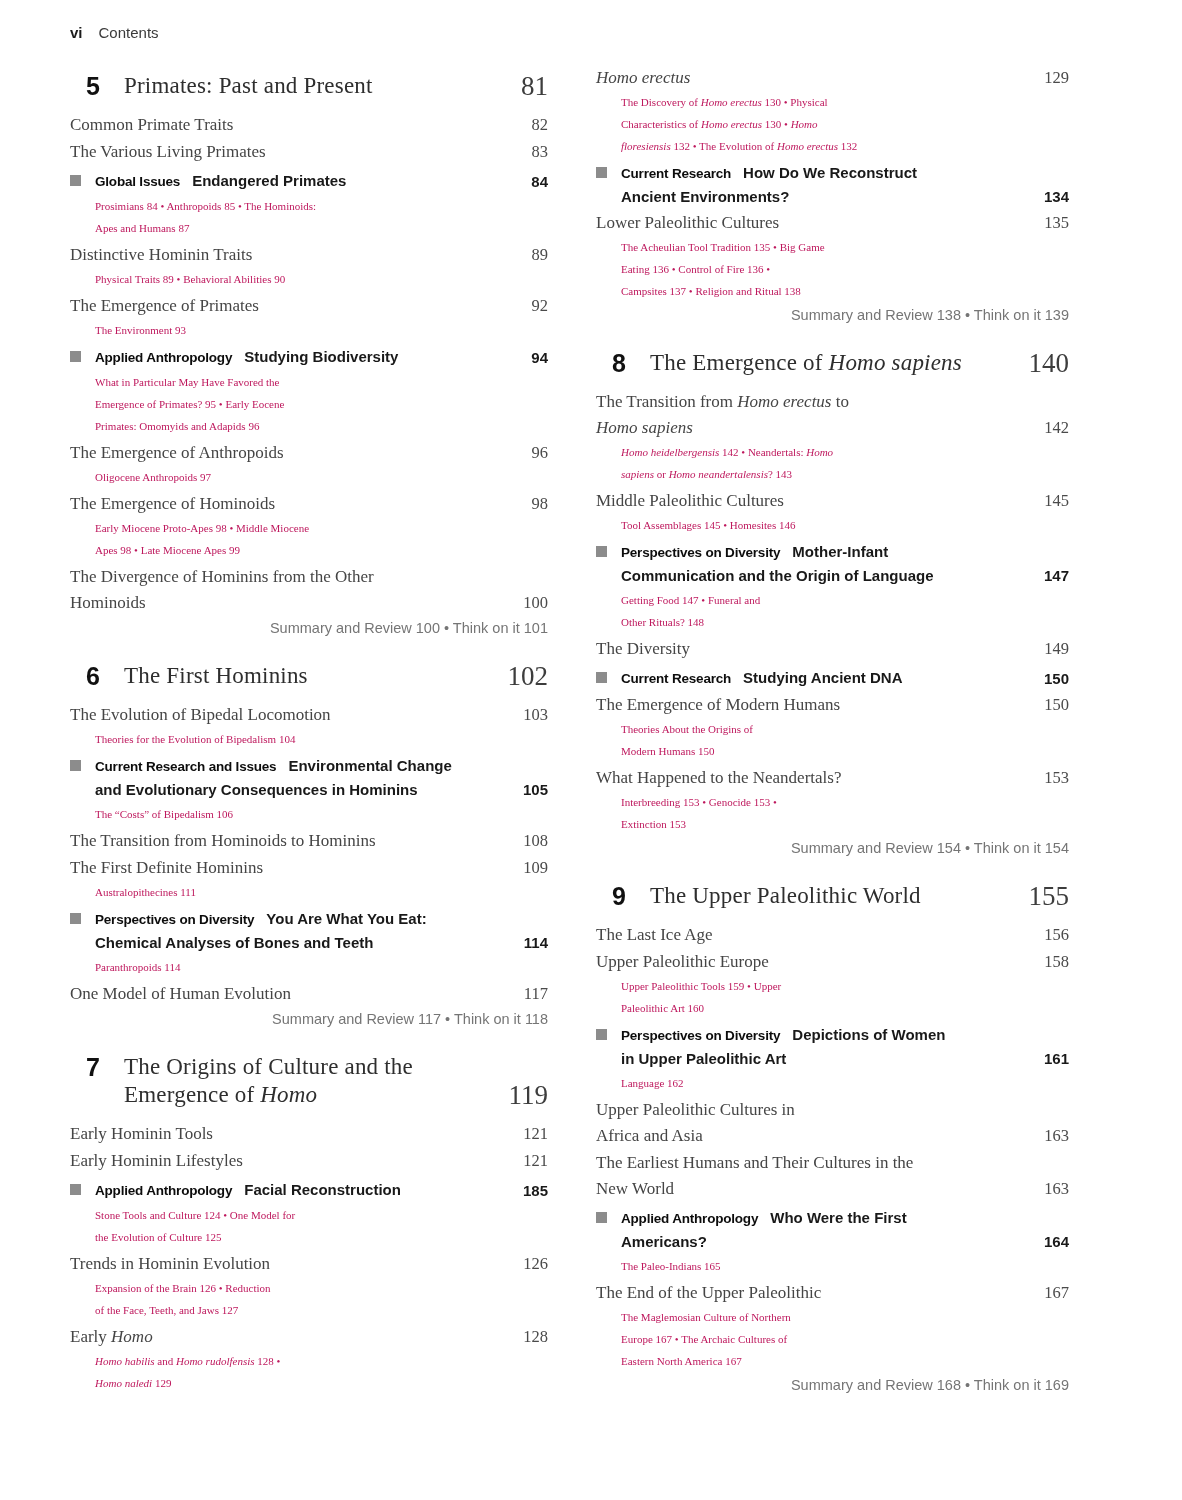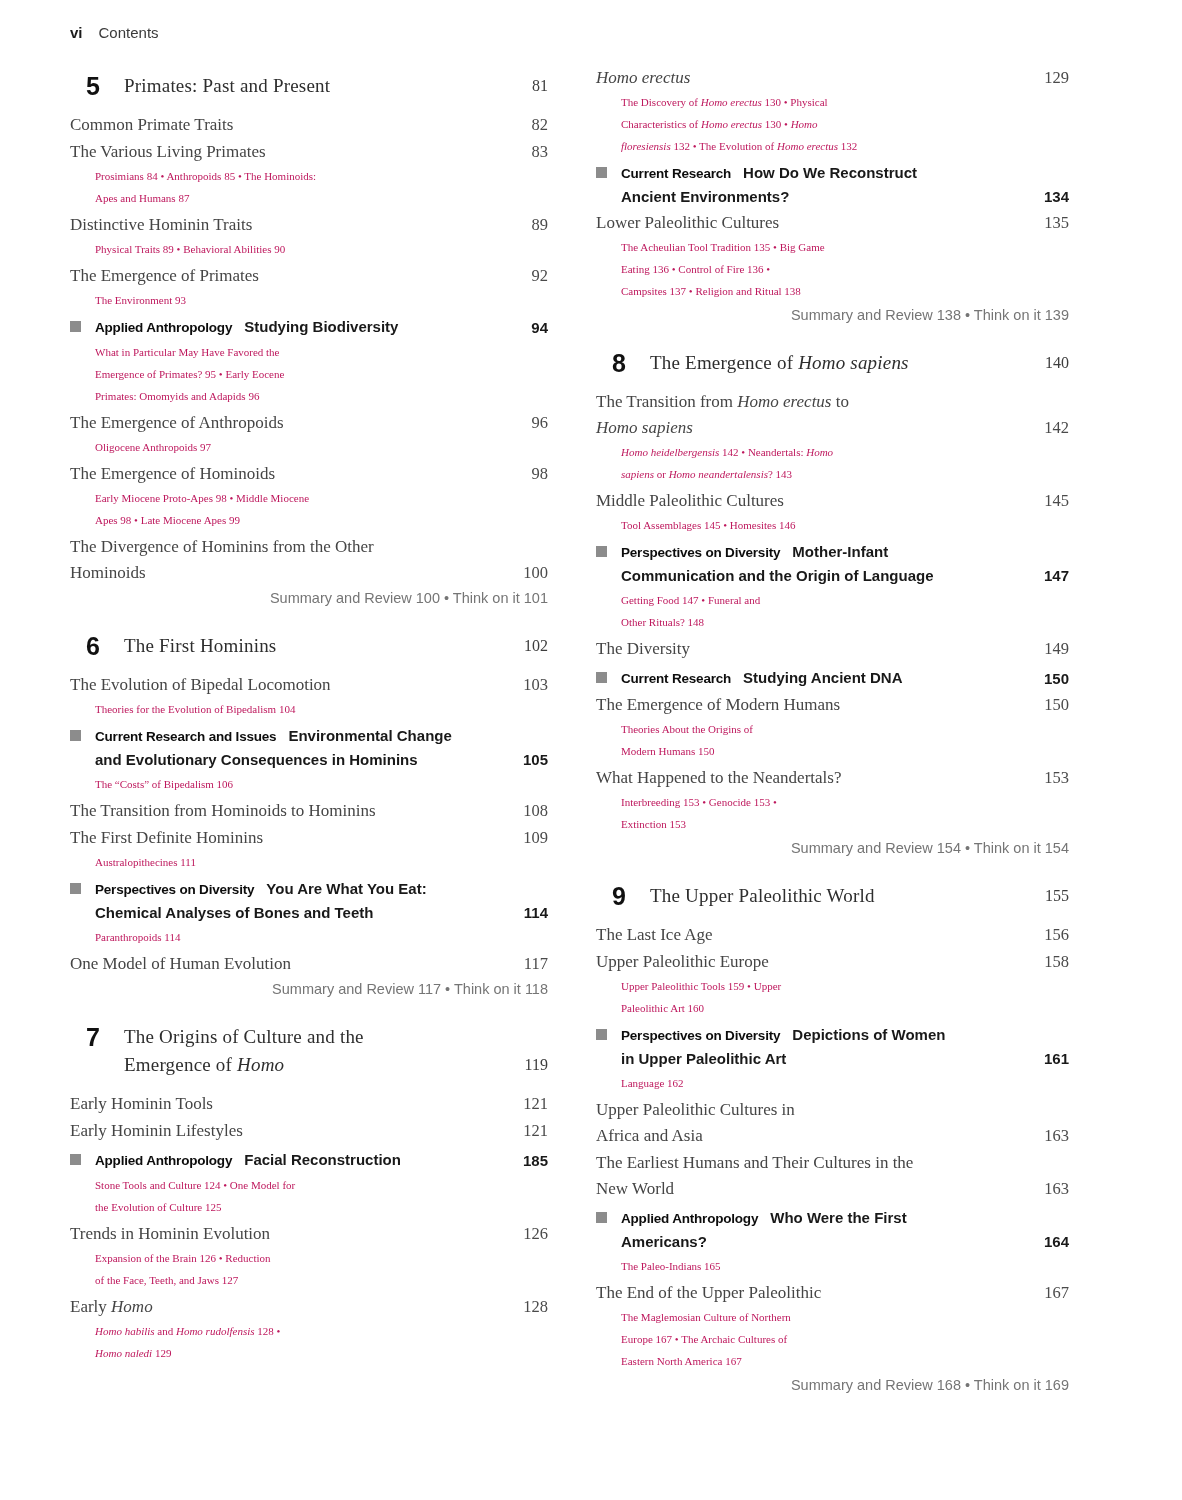--- a/index.html
+++ b/index.html
@@ -19,22 +19,22 @@
   .col-left{width:478px;}
   .col-right{width:473px;}
 
   .chapter{display:flex;margin:24px 0 12px;}
   .col > .chapter:first-child{margin-top:8px;}
   .cnum{
     flex:0 0 54px;box-sizing:border-box;padding-left:16px;
     font-family:"Liberation Sans",sans-serif;font-weight:bold;
     font-size:25px;line-height:28px;color:#111;
   }
-  .ctitle{flex:1;font-size:19px;line-height:28px;color:#2e2e2e;letter-spacing:0.2px;}
-  .cpage{align-self:flex-end;margin-left:12px;font-size:16px;line-height:28px;color:#3d3d3d;}
+  .ctitle{flex:1;font-size:23px;line-height:28px;color:#2e2e2e;letter-spacing:0.2px;}
+  .cpage{align-self:flex-end;margin-left:12px;font-size:27px;line-height:28px;color:#3d3d3d;}
 
   .entry{display:flex;align-items:flex-end;margin-top:1px;font-size:17px;line-height:26px;color:#454545;}
   .etext{flex:1;}
   .epage{margin-left:10px;font-size:16.5px;color:#4a4a4a;}
 
   .sub{margin:0 0 3px 25px;font-size:11px;line-height:22px;color:#be185d;}
 
   .feature{display:flex;margin:4px 0 2px;font-family:"Liberation Sans",sans-serif;line-height:23px;}
   .sq{flex:0 0 11px;width:11px;height:11px;margin:6px 14px 0 0;background:#8c8c8c;}
   .ftext{flex:1;font-size:15px;font-weight:bold;color:#191919;}
@@ -59,20 +59,25 @@
           <span class="cpage">81</span>
         </div>
         <div class="entry">
           <span class="etext">Common Primate Traits</span>
           <span class="epage">82</span>
         </div>
         <div class="entry">
           <span class="etext">The Various Living Primates</span>
           <span class="epage">83</span>
         </div>
+        <div class="feature">
+          <span class="sq" style="background: rgb(140, 140, 140);"></span>
+          <div class="ftext"><span class="flabel">Global Issues</span><span class="ftitle">Endangered Primates</span></div>
+          <span class="fpage">84</span>
+        </div>
         <div class="sub">Prosimians 84 • Anthropoids 85 • The Hominoids:<br>Apes and Humans 87</div>
         <div class="entry">
           <span class="etext">Distinctive Hominin Traits</span>
           <span class="epage">89</span>
         </div>
         <div class="sub">Physical Traits 89 • Behavioral Abilities 90</div>
         <div class="entry">
           <span class="etext">The Emergence of Primates</span>
           <span class="epage">92</span>
         </div>

